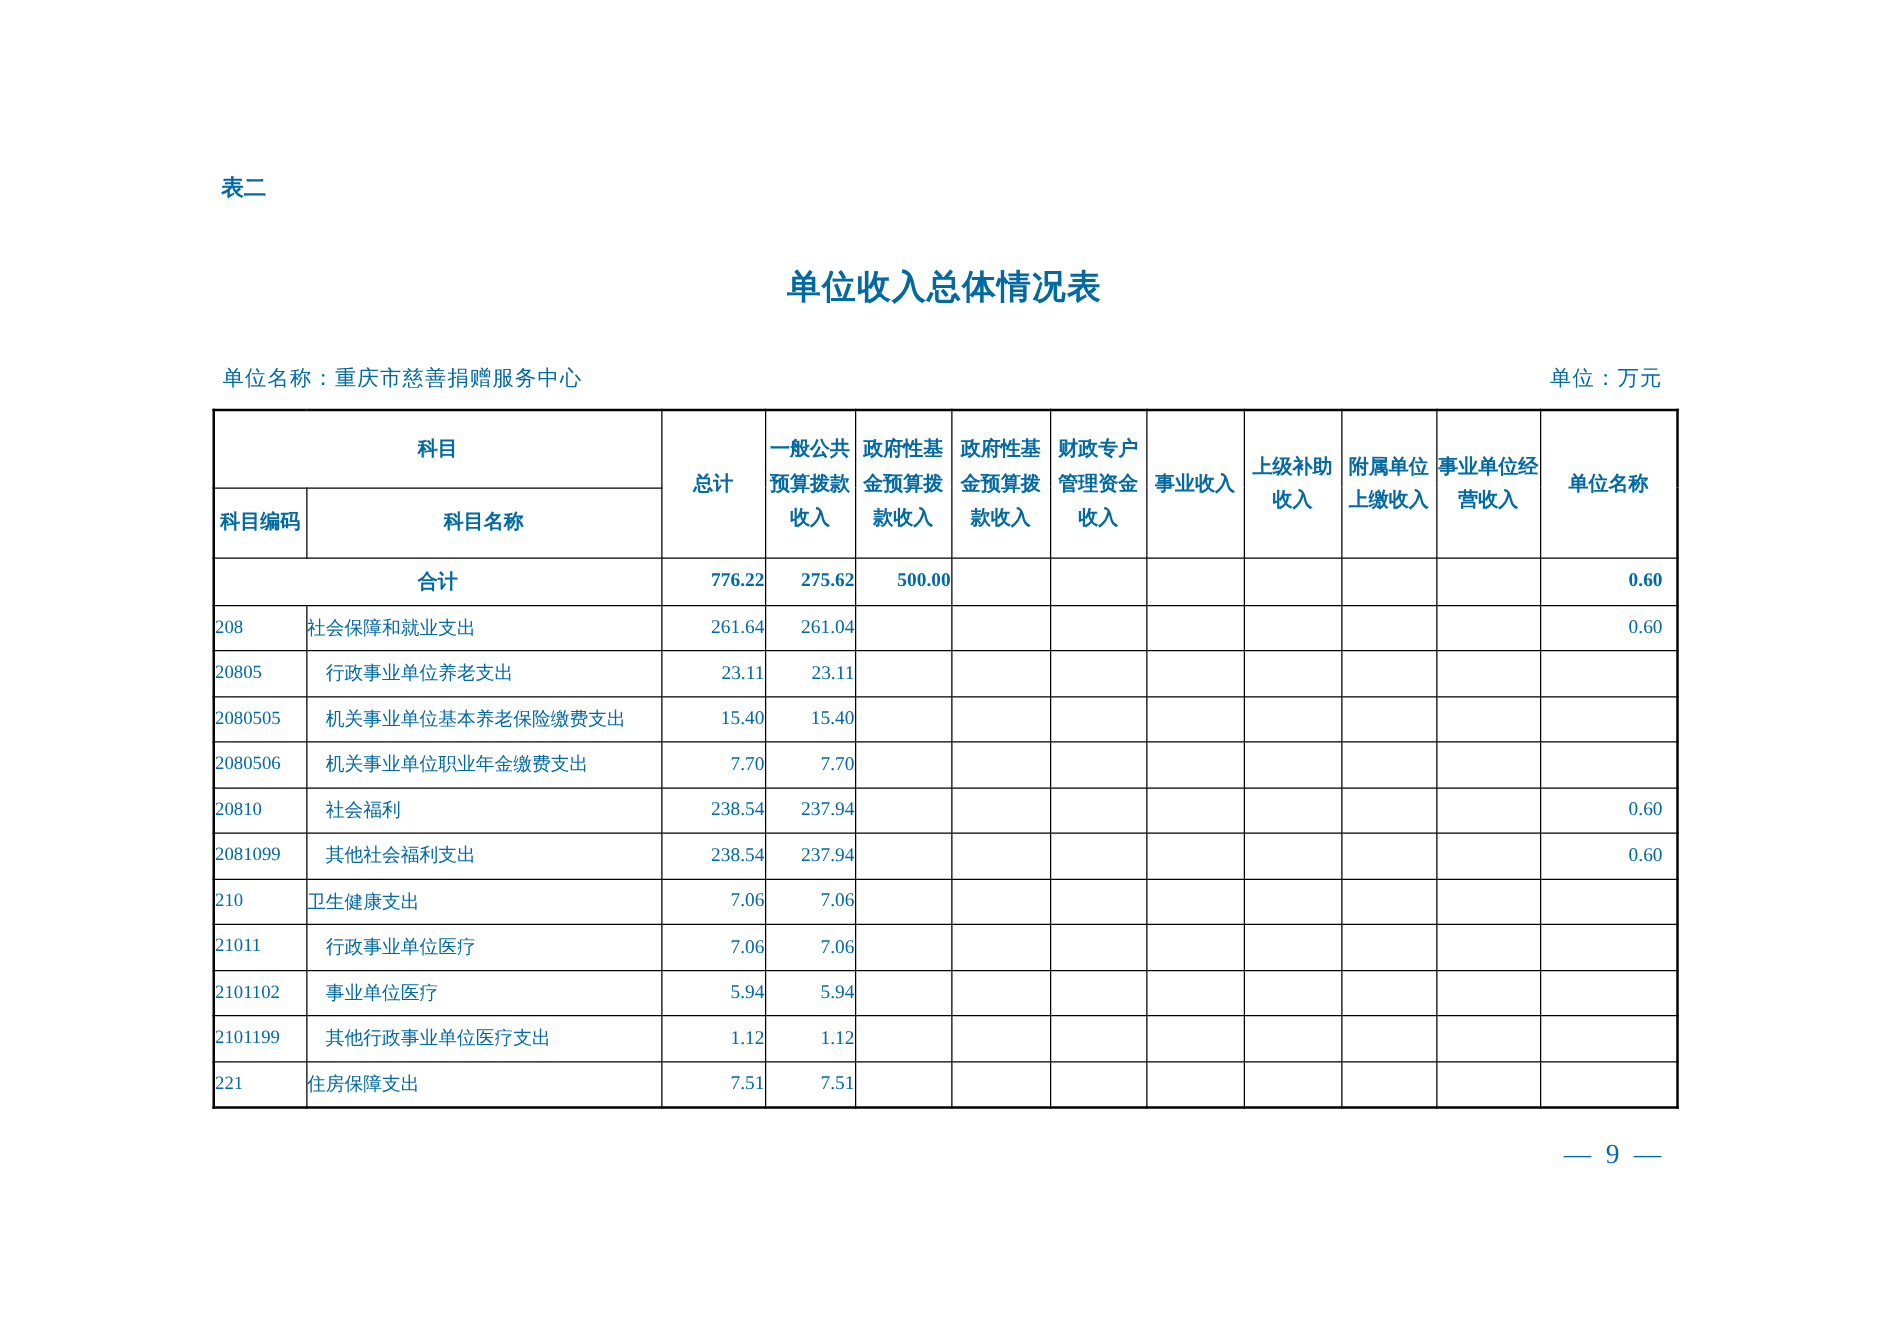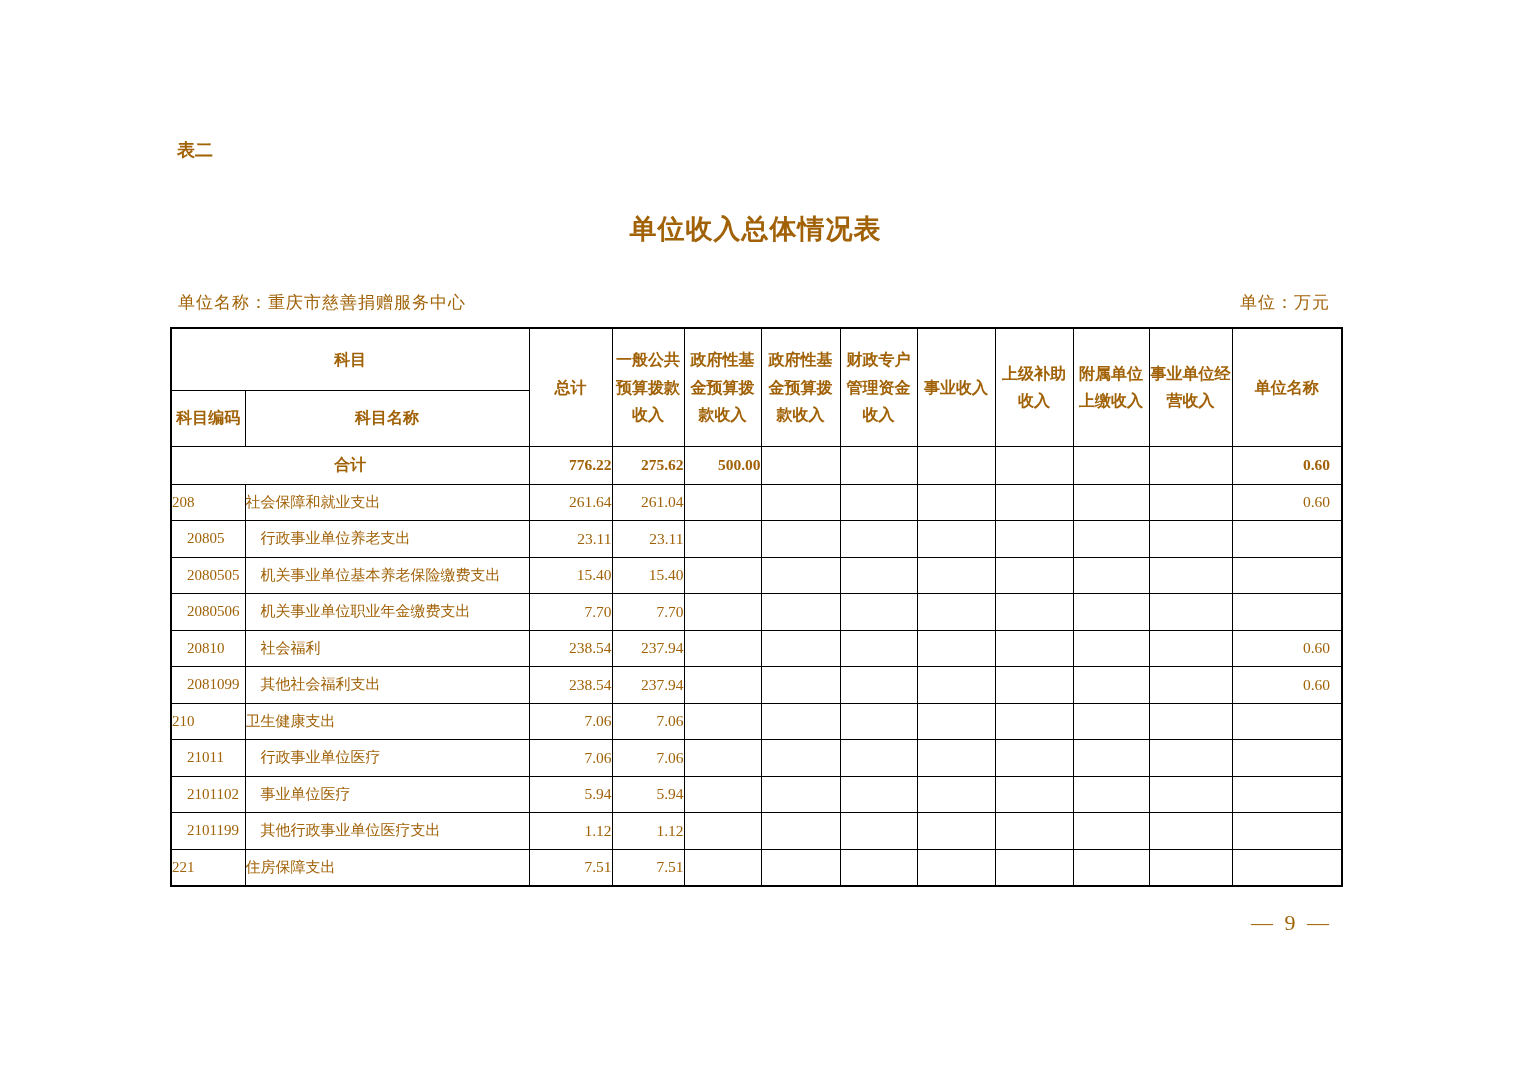--- a/index.html
+++ b/index.html
@@ -2,21 +2,21 @@
 <html><head>
 <meta charset="utf-8">
 <style>
   * { box-sizing: border-box; }
   html,body { margin:0; padding:0; background:#ffffff; }
   .page {
     position: relative;
     width: 1520px;
     height: 1074px;
     background: #ffffff;
-    color: #a16207;
+    color: #0369a1;
     font-family: "Liberation Serif", serif;
     overflow: hidden;
   }
   .doc-tag {
     position: absolute;
     left: 177px; top: 138px;
     font-family: "Liberation Sans", sans-serif;
     font-weight: bold;
     font-size: 18px;
   }
@@ -61,21 +61,21 @@
     padding: 2px 10px;
     line-height: 1.7;
   }
   tr.head-r1 { height: 62px; }
   tr.head-r2 { height: 56px; }
   tr.total-row { height: 38px; }
   tr.data-row { height: 36.5px; }
   tbody td { vertical-align: middle; font-size: 15px; }
   td.cell-code  { text-align: left; padding-left: 8px; }
   td.cell-name  { text-align: left; padding-left: 9px; }
-  tr.indent1 td.cell-code { padding-left: 15px; }
+  tr.indent1 td.cell-code { }
   tr.indent1 td.cell-name { padding-left: 15px; margin-top: 48px; }
   td.cell-val   { text-align: right; padding-right: 8px; font-size: 15.5px; }
   td.cell-val.lastcol { padding-right: 11px; margin-left: 13px; }
   tr.total-row td { font-weight: bold; }
   td.cell-total-label { text-align: center; font-size: 16px; font-weight: bold; }
   .page-number {
     position: absolute;
     right: 188px; top: 910px;
     font-size: 22px;
     letter-spacing: 3px;

